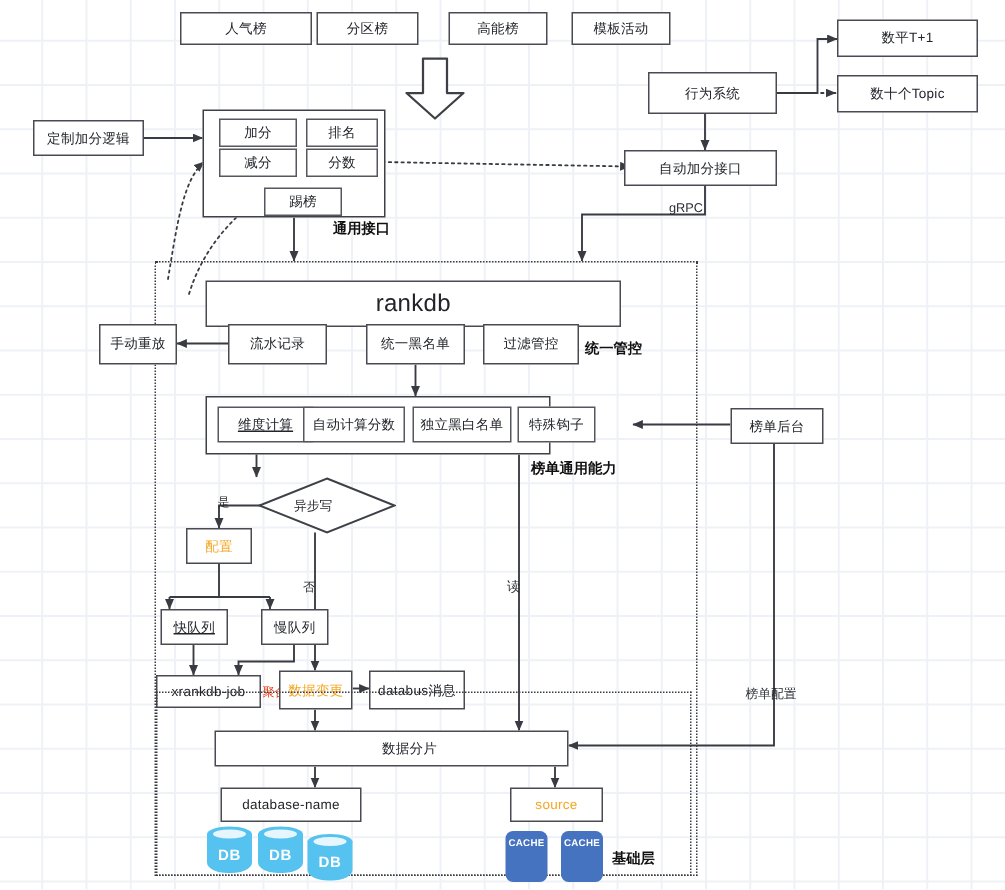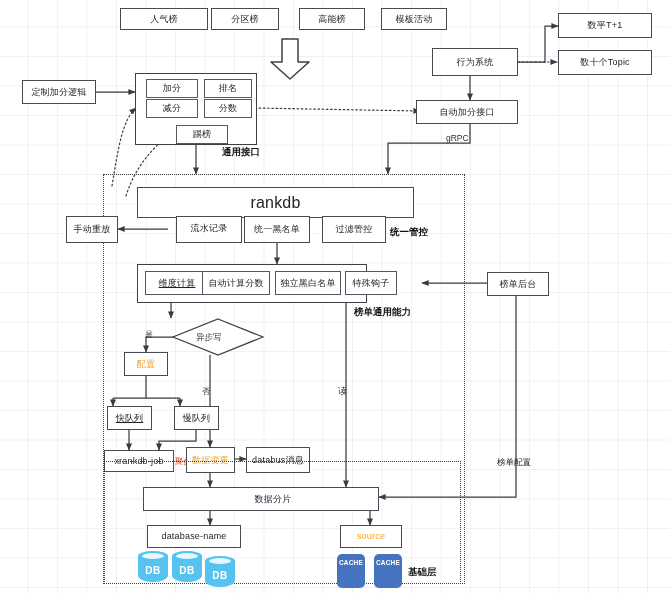--- a/index.html
+++ b/index.html
@@ -180,21 +180,21 @@
 <div class="node" style="left:558px;top:13px;width:94px;height:25px;">数平T+1</div>
 <div class="node" style="left:558px;top:50px;width:94px;height:25px;">数十个Topic</div>
 <div class="node" style="left:416px;top:100px;width:102px;height:24px;">自动加分接口</div>
 <div class="free-label" style="left:446px;top:133px;">gRPC</div>
 
 <div class="dashbox" style="left:103px;top:174px;width:362px;height:410px;"></div>
 
 <div class="node" style="left:137px;top:174px;width:277px;height:31px;font-size:16px;margin-top:13px;">rankdb</div>
 
 <div class="node" style="left:66px;top:216px;width:52px;height:27px;">手动重放</div>
-<div class="node" style="left:176px;top:216px;width:66px;height:27px;font-family:Liberation Mono, monospace;">流水记录</div>
+<div class="node" style="left:152px;top:216px;width:66px;height:27px;">流水记录</div>
 <div class="node" style="left:244px;top:216px;width:66px;height:27px;">统一黑名单</div>
 <div class="node" style="left:322px;top:216px;width:64px;height:27px;">过滤管控</div>
 <div class="grp-label" style="left:390px;top:226px;">统一管控</div>
 
 <div class="grp" style="left:137px;top:264px;width:230px;height:39px;"></div>
 <div class="node thin" style="left:145px;top:271px;width:64px;height:24px;text-decoration:underline;">维度计算</div>
 <div class="node thin" style="left:202px;top:271px;width:68px;height:24px;">自动计算分数</div>
 <div class="node thin" style="left:275px;top:271px;width:66px;height:24px;">独立黑白名单</div>
 <div class="node thin" style="left:345px;top:271px;width:52px;height:24px;">特殊钩子</div>
 <div class="grp-label" style="left:354px;top:306px;">榜单通用能力</div>

